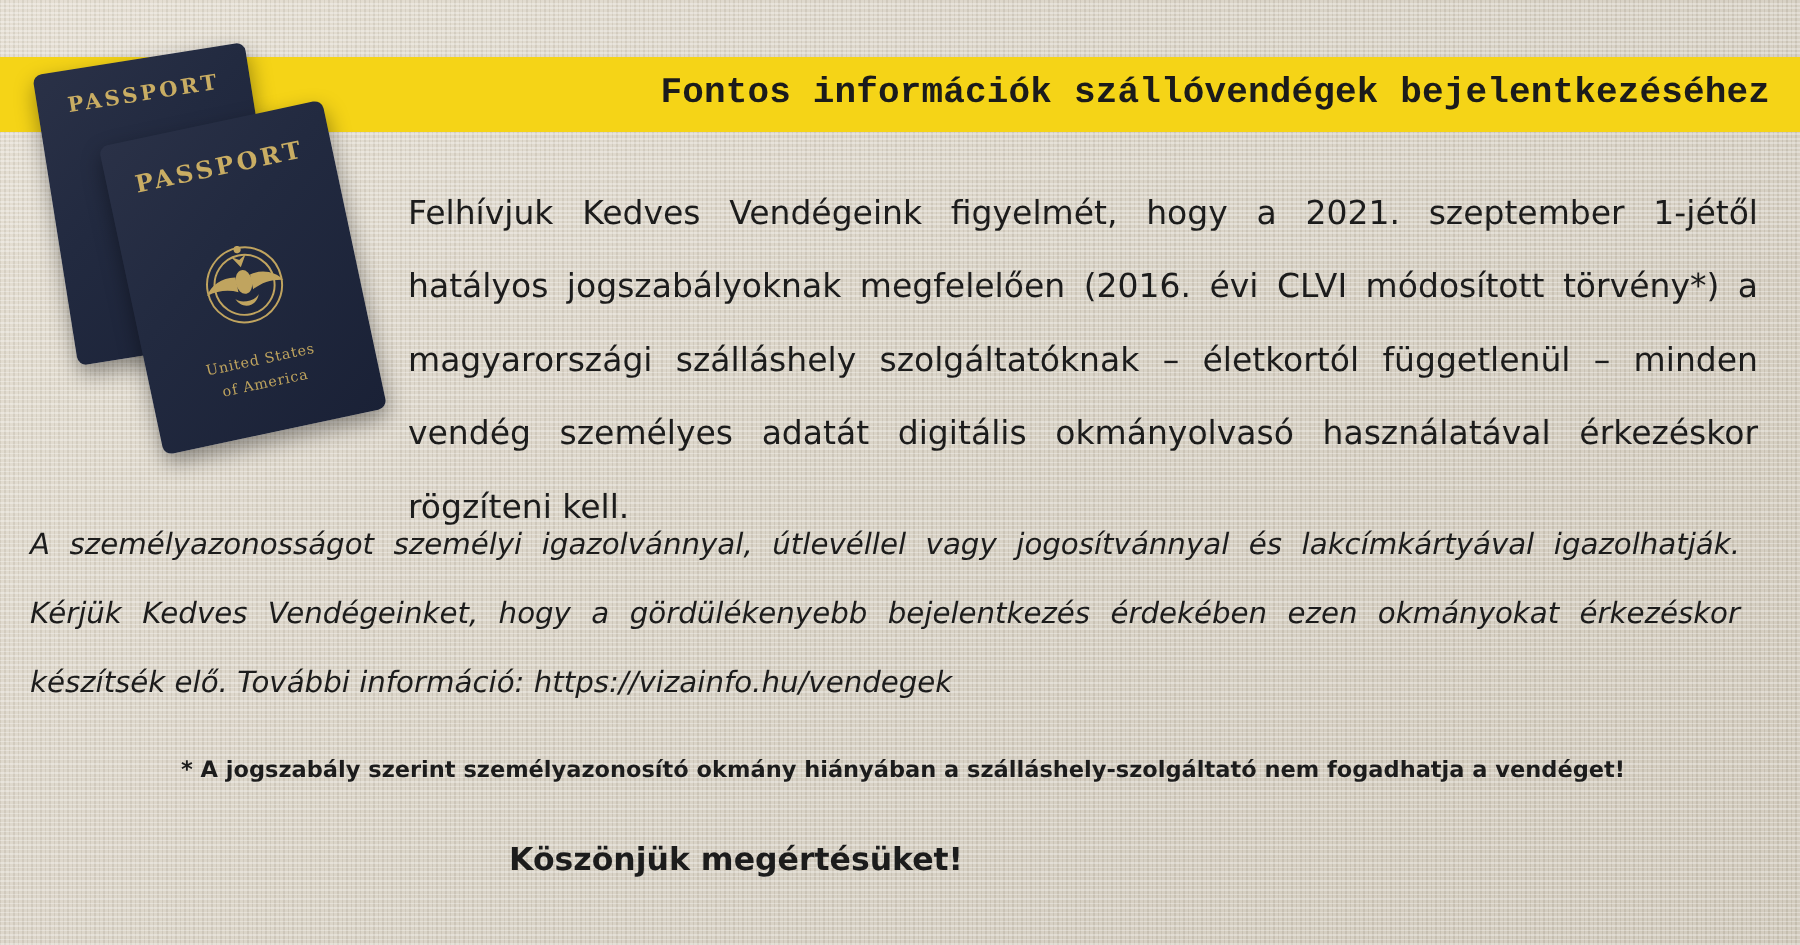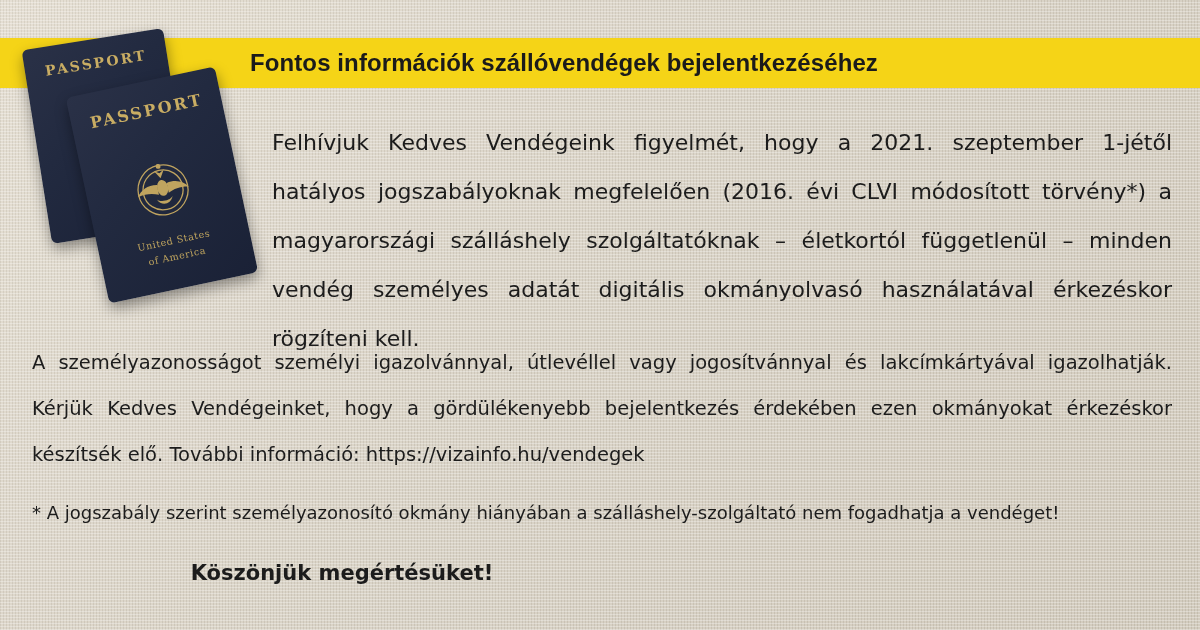--- a/index.html
+++ b/index.html
@@ -33,23 +33,23 @@
     height: 50px;
     background: #f5d417;
   }
   #header-title {
     position: absolute;
     left: 250px;
     top: 38px;
     width: 930px;
     height: 50px;
     line-height: 50px;
-    text-align: left;
+    text-align: right;
     color: #1b1b1b;
-    font-family: Liberation Sans, sans-serif;
+    font-family: Liberation Mono, monospace;
     font-weight: bold;
     font-size: 24px;
     letter-spacing: 0.1px;
     white-space: nowrap;
   }
   
   #passports {
     position: absolute;
     left: 28px;
     top: 28px;
@@ -117,43 +117,44 @@
     text-justify: inter-word;
   }
   #para-intro {
     left: 272px;
     top: 118px;
     width: 900px;
     font-size: 22px;
     line-height: 49px;
   }
   #para-body {
-    left: 32px;
+    left: 20px;
     top: 340px;
     width: 1140px;
     font-size: 19.5px;
     line-height: 46px;
+    font-style: italic;
   }
   #para-note {
     left: 32px;
     top: 498px;
     width: 1140px;
-    font-size: 18px;
+    font-size: 15px;
     line-height: 30px;
-    font-weight: normal;
-    text-align: left;
+    font-weight: bold;
+    text-align: center;
   }
   #para-thanks {
     left: 42px;
     top: 558px;
     width: 600px;
     font-size: 21px;
     line-height: 30px;
     font-weight: bold;
-    text-align: center;
+    text-align: right;
   }
 </style>
 </head>
 <body>
 
 <div id="poster">
 
   <div id="header-band"></div>
   <div id="header-title">Fontos információk szállóvendégek bejelentkezéséhez</div>
 

